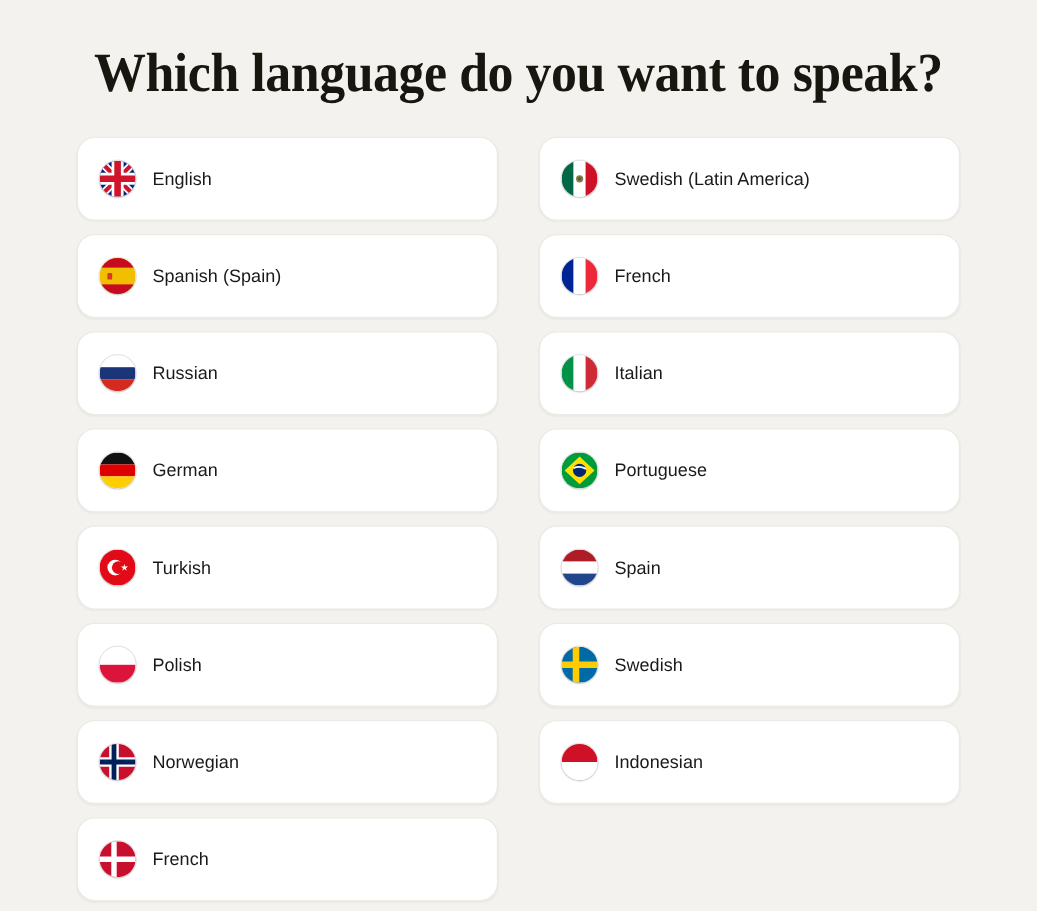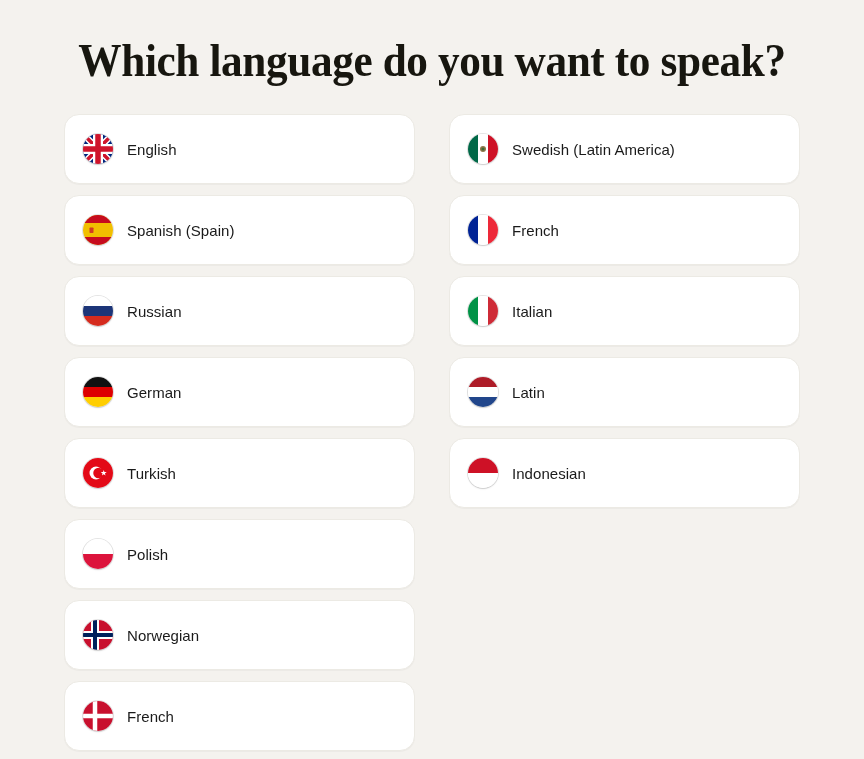--- a/index.html
+++ b/index.html
@@ -200,26 +200,46 @@
               <rect width="20" height="60" fill="#009246"></rect>
     <rect x="20" width="20" height="60" fill="#fff"></rect>
               <rect x="40" width="20" height="60" fill="#ce2b37"></rect>
             </svg>
           </span>
           <span class="lang-label">Italian</span>
         </div>
         <div class="lang-card">
           <span class="flag">
             <svg viewBox="0 0 60 60">
+              <rect width="60" height="60" fill="#009b3a"></rect>
+    <path d="M30,7 L55,30 L30,53 L5,30 Z" fill="#fedf00"></path>
+    <circle cx="30" cy="30" r="11" fill="#002776"></circle>
+    <path d="M19.5,26.5 Q30,21.5 40.5,27.5" stroke="#fff" stroke-width="3" fill="none"></path>
+            </svg>
+          </span>
+          <span class="lang-label">Portuguese</span>
+        </div>
+        <div class="lang-card">
+          <span class="flag">
+            <svg viewBox="0 0 60 60">
               <rect width="60" height="20" fill="#ae1c28"></rect>
     <rect y="20" width="60" height="20" fill="#fff"></rect>
               <rect y="40" width="60" height="20" fill="#21468b"></rect>
             </svg>
           </span>
-          <span class="lang-label">Latin</span>
+          <span class="lang-label">Spain</span>
+        </div>
+        <div class="lang-card">
+          <span class="flag">
+            <svg viewBox="0 0 60 60">
+              <rect width="60" height="60" fill="#006aa7"></rect>
+    <path d="M24,0 V60 M0,30 H60" stroke="#fecc00" stroke-width="11"></path>
+            </svg>
+          </span>
+          <span class="lang-label">Swedish</span>
         </div>
         <div class="lang-card">
           <span class="flag">
             <svg viewBox="0 0 60 60">
               <rect width="60" height="30" fill="#ce1126"></rect>
     <rect y="30" width="60" height="30" fill="#fff"></rect>
             </svg>
           </span>
           <span class="lang-label">Indonesian</span>
         </div>

